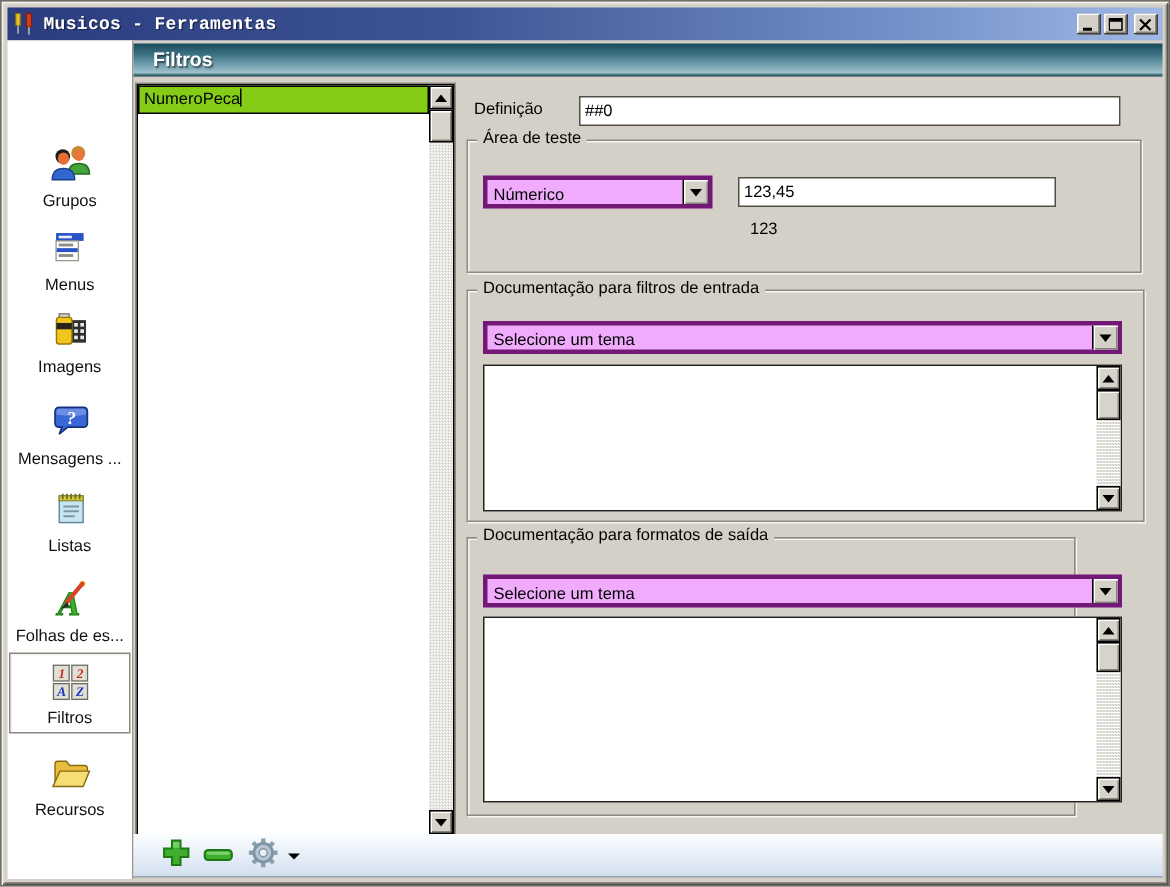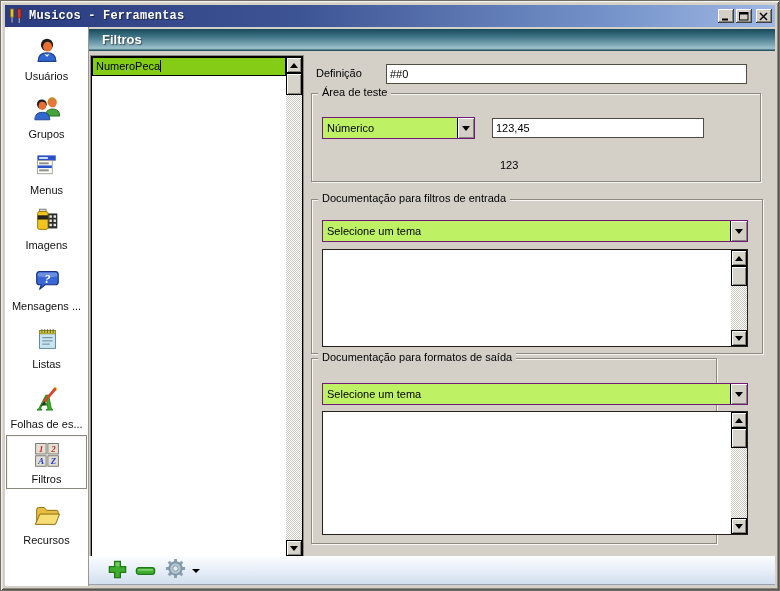--- a/index.html
+++ b/index.html
@@ -67,34 +67,34 @@
   .def-label { position: absolute; left: 311px; top: 40px; font-size: 11px; color: #000; }
   .tfield { position: absolute; background: #fff; border: 1px solid #514f45; font-size: 11px;
     font-family: "Liberation Sans", sans-serif; padding: 1px 3px; color: #000; }
   .def-input { left: 381px; top: 37px; width: 361px; height: 20px; }
 
   .groupbox { position: absolute; border: 1px solid #8c897e;
     box-shadow: inset 1px 1px 0 #f7f6f2, 1px 1px 0 #f7f6f2; }
   .gb-legend { position: absolute; top: -8px; left: 6px; background: #d4d0c8; padding: 0 4px;
     font-size: 11px; color: #000; white-space: nowrap; }
   .gb-test   { left: 306px; top: 66px;  width: 450px; height: 89px; }
-  .gb-in     { left: 306px; top: 172px; width: 452px; height: 155px; }
+  .gb-in     { left: 306px; top: 166px; width: 452px; height: 155px; }
   .gb-out    { left: 306px; top: 331px; width: 406px; height: 186px; }
 
-  .combo { position: absolute; background: #bef264; border: 1px solid #701a75; height: 22px; text-align: center; }
+  .combo { position: absolute; background: #f0abfc; border: 3px solid #701a75; height: 22px; text-align: center; }
   .combo-val { position: absolute; left: 4px; top: 0; line-height: 20px; font-size: 11px; color: #000; }
   .combo-btn { position: absolute; right: 0; top: 0; bottom: 0; width: 17px; background: #d4d0c8;
     border-left: 1px solid #000; box-shadow: inset 1px 1px 0 #fff, inset -1px -1px 0 #85837a;
     display: flex; align-items: center; justify-content: center; }
   .combo-type { left: 10px; top: 23px; width: 153px; }
   .combo-in   { left: 10px; top: 20px; width: 426px; }
   .combo-out  { left: 10px; top: 24px; width: 426px; }
 
   .sample-input { left: 180px; top: 24px; width: 212px; height: 20px; }
-  .test-result { position: absolute; left: 188px; top: 53px; font-size: 11px; color: #000; margin-top: 12px; }
+  .test-result { position: absolute; left: 188px; top: 53px; font-size: 11px; color: #000; }
 
   .doc-area { position: absolute; background: #fff; border: 1px solid #23221d; }
   .doc-area-in  { left: 10px; top: 49px; width: 426px; height: 98px; }
   .doc-area-out { left: 10px; top: 52px; width: 426px; height: 124px; }
 
   
   .toolbar { position: absolute; left: 84px; top: 529px; right: 0; height: 29px;
     background: linear-gradient(180deg, #fbfdff 0%, #e9f0f9 45%, #d3dfef 100%);
     border-bottom: 1px solid #96a0b0; }
   .tbtn { position: absolute; display: flex; align-items: center; justify-content: center; cursor: default; }
@@ -136,31 +136,20 @@
             <path d="M1 1 L8 8 M8 1 L1 8" stroke="#000" stroke-width="1.5"></path>
           </svg>
       </div>
     </div>
   </div>
 
   <div class="body">
 
     <div class="sidebar">
 
-      <div class="nav-item" style="top:6px">
-        <span class="nav-icon">
-          <svg viewBox="0 0 32 32" width="30" height="30">
-            <circle cx="16" cy="9.5" r="6.5" fill="#1c1c1c"></circle>
-            <ellipse cx="16.6" cy="11.4" rx="4.8" ry="5.2" fill="#e86f33"></ellipse>
-            <path d="M6.5 27 q0 -9 9.5 -9 q9.5 0 9.5 9 z" fill="#3068cf" stroke="#1c3f8e" stroke-width="1.2"></path>
-            <path d="M13 19 l3 3.5 3 -3.5 -3 1 z" fill="#eef2fa"></path>
-          </svg>
-        </span>
-        <span class="nav-label">Usuários</span>
-      </div>
 
       <div class="nav-item" style="top:64px">
         <span class="nav-icon">
           <svg viewBox="0 0 32 32" width="30" height="30">
             <circle cx="21.5" cy="8.5" r="5" fill="#c98a2e"></circle>
             <ellipse cx="22" cy="10" rx="3.8" ry="4.2" fill="#e8763a"></ellipse>
             <path d="M14.5 23.5 q0 -7.5 7.5 -7.5 q7.5 0 7.5 7.5 z" fill="#46a33c" stroke="#1f6e1f"></path>
             <circle cx="10.5" cy="11" r="5.2" fill="#1c1c1c"></circle>
             <ellipse cx="11" cy="12.6" rx="4" ry="4.4" fill="#e86f33"></ellipse>
             <path d="M3 27.5 q0 -8 8 -8 q8 0 8 8 z" fill="#3068cf" stroke="#1c3f8e"></path>

